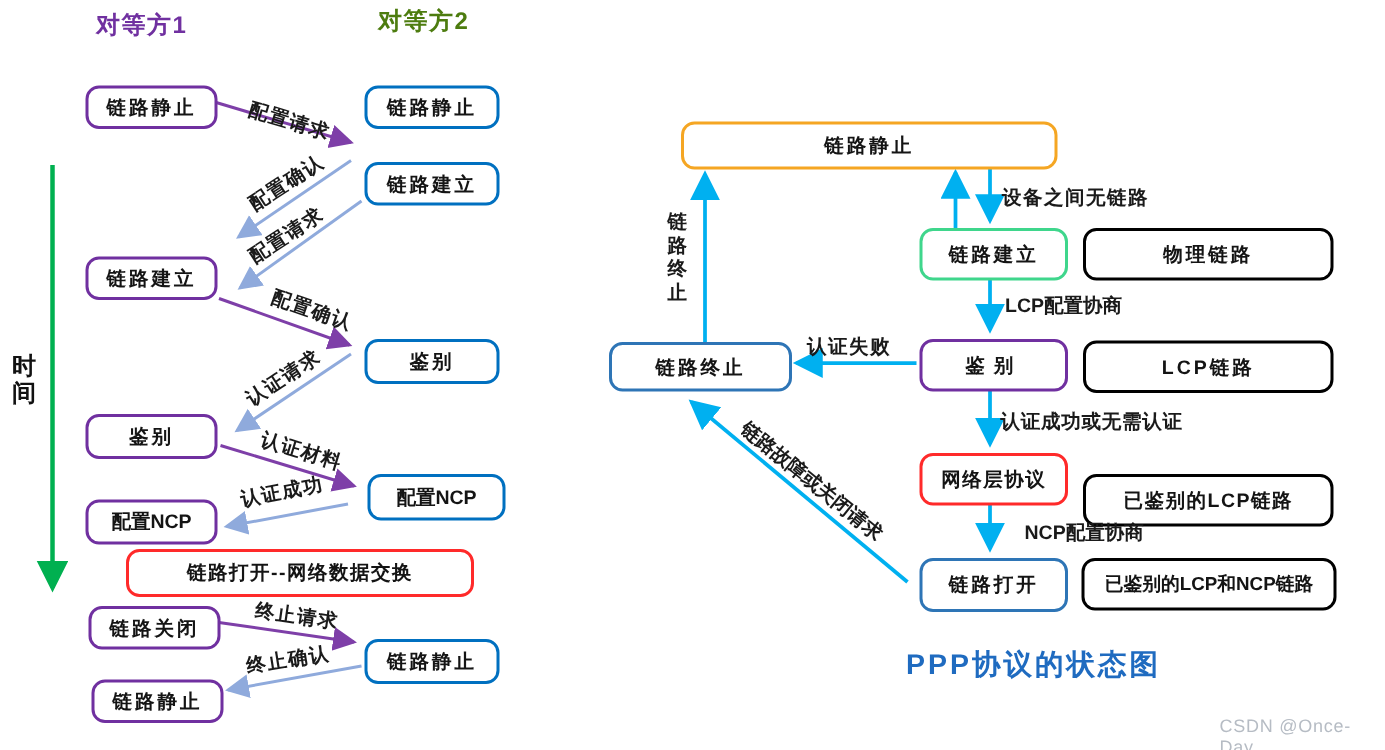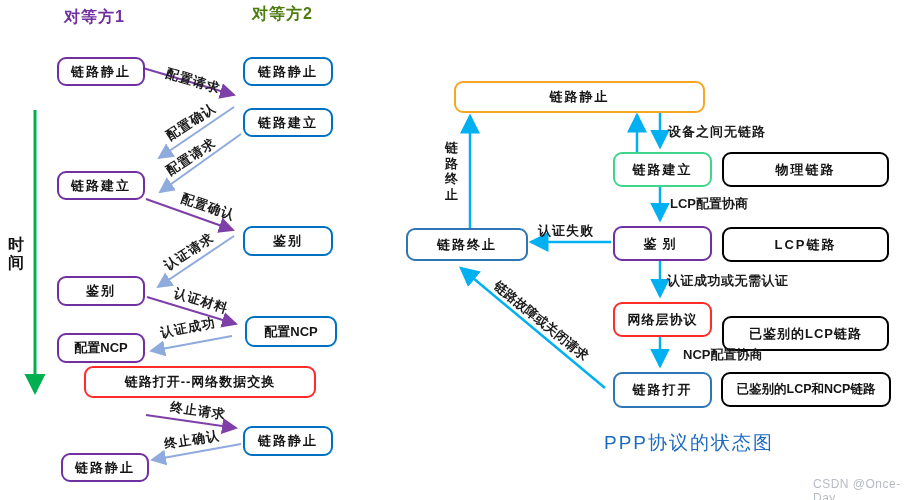--- a/index.html
+++ b/index.html
@@ -14,21 +14,21 @@
   .b-royal{border-color:#2E75B6;}
   .b-orange{border-color:#F5A623;}
   .b-mint{border-color:#3FD68C;}
   .b-red{border-color:#FF2A2A;text-align:center;}
   .b-black{border-color:#000000;border-width:2.5px;}
   .lbl{position:absolute;z-index:3;font-size:13px;font-weight:bold;color:#1a1a1a;
        white-space:nowrap;letter-spacing:1px;}
   .msg{width:64px;text-align:center;}
   .hdr{position:absolute;z-index:3;font-size:16px;font-weight:bold;letter-spacing:1px;}
   .vert{white-space:normal;word-break:break-all;line-height:1.12;text-align:center;letter-spacing:0;}
-  .title{position:absolute;z-index:3;font-size:19px;font-weight:normal;color:#1F6BC0;letter-spacing:2px;}
+  .title{position:absolute;z-index:3;font-size:19px;font-weight:bold;color:#1F6BC0;letter-spacing:2px;}
   .watermark{position:absolute;z-index:3;font-size:12px;color:#b6bcc4;letter-spacing:0.5px;}
 </style>
 </head>
 <body>
 
 <div id="stage">
 
   <svg id="arrow-layer" viewBox="0 0 923 500" xmlns="http://www.w3.org/2000/svg">
     <defs>
       <marker id="ah-purple" markerWidth="9" markerHeight="9" refX="7" refY="4" orient="auto">
@@ -69,20 +69,21 @@
 
   <div class="hdr" style="left:64px;top:7px;color:#7030A0;">对等方1</div>
   <div class="hdr" style="left:252px;top:4px;color:#4d7c0f;">对等方2</div>
 
   <div class="hdr vert" style="left:6px;top:236px;width:20px;color:#111;">时间</div>
 
   <div class="box b-purple" style="left:57px;top:57px;width:84px;height:25px;">链路静止</div>
   <div class="box b-purple" style="left:57px;top:171px;width:84px;height:25px;">链路建立</div>
   <div class="box b-purple" style="left:57px;top:276px;width:84px;height:26px;">鉴别</div>
   <div class="box b-purple" style="left:57px;top:333px;width:84px;height:26px;letter-spacing:0;">配置NCP</div>
+  <div class="box b-purple" style="left:59px;top:404px;width:84px;height:25px;">链路关闭</div>
   <div class="box b-purple" style="left:61px;top:453px;width:84px;height:25px;">链路静止</div>
 
   <div class="box b-blue" style="left:243px;top:57px;width:86px;height:25px;">链路静止</div>
   <div class="box b-blue" style="left:243px;top:108px;width:86px;height:25px;">链路建立</div>
   <div class="box b-blue" style="left:243px;top:226px;width:86px;height:26px;">鉴别</div>
   <div class="box b-blue" style="left:245px;top:316px;width:88px;height:27px;letter-spacing:0;">配置NCP</div>
   <div class="box b-blue" style="left:243px;top:426px;width:86px;height:26px;">链路静止</div>
 
   <div class="box b-red" style="left:84px;top:366px;width:228px;height:28px;letter-spacing:1px;">链路打开--网络数据交换</div>
 

